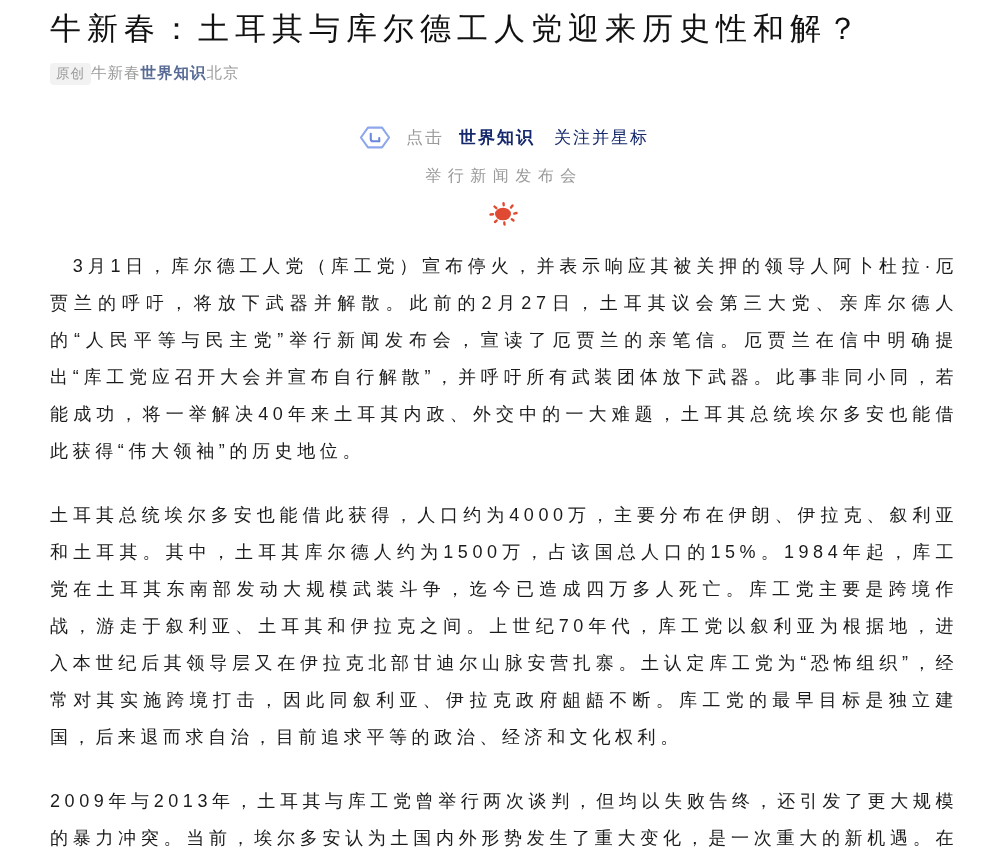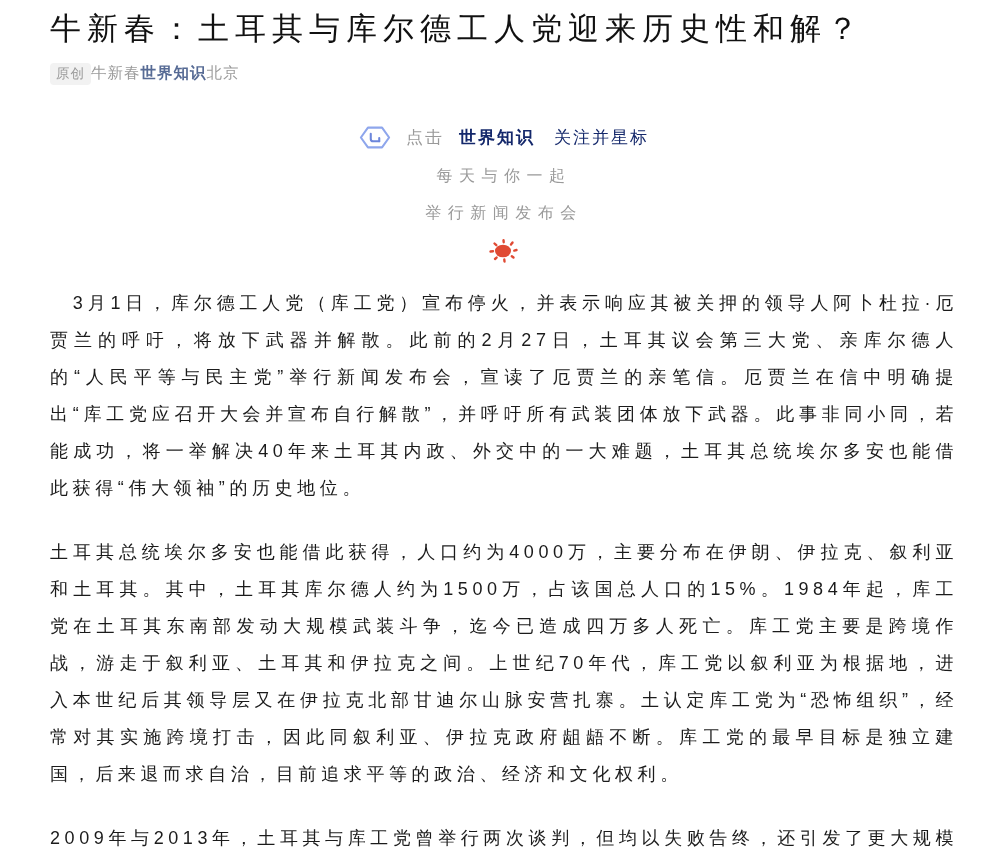--- a/index.html
+++ b/index.html
@@ -58,21 +58,20 @@
         <svg width="32" height="25" viewBox="0 0 34 26" fill="none">
           <path d="M9.5 2.5 L24.5 2.5 L32 13 L24.5 23.5 L9.5 23.5 L2 13 Z" stroke="var(--c-hexagon-blue)" stroke-width="2.2" stroke-linejoin="round"></path>
           <path d="M12.5 9 L12.5 14.5 Q12.5 17 15 17 L21.5 17" stroke="var(--c-hexagon-inner)" stroke-width="2.2" stroke-linecap="round" fill="none"></path>
           <path d="M21.5 13.5 L21.5 17" stroke="var(--c-hexagon-inner)" stroke-width="2.2" stroke-linecap="round"></path>
         </svg>
       </span>
       <span class="click">点击</span>
       <a class="promo-acc">世界知识</a>
       <a class="promo-follow">关注并星标</a>
     </div>
-    <div class="slogan">每天与你一起</div>
     <div class="slogan">举行新闻发布会</div>
     <div class="sun">
       <svg width="32" height="26" viewBox="0 0 32 26">
         <ellipse cx="15" cy="13" rx="8" ry="6.3" fill="var(--c-sun-red)"></ellipse>
         <g stroke="var(--c-sun-red)" stroke-width="2.4" stroke-linecap="round">
           <path d="M2.5 13.5 L5 13.2"></path>
           <path d="M6.5 5.5 L8.3 7.2"></path>
           <path d="M15.5 2.2 L15.7 4.2"></path>
           <path d="M24.5 4.5 L23 6.5"></path>
           <path d="M28.5 12 L26.3 12.6"></path>

